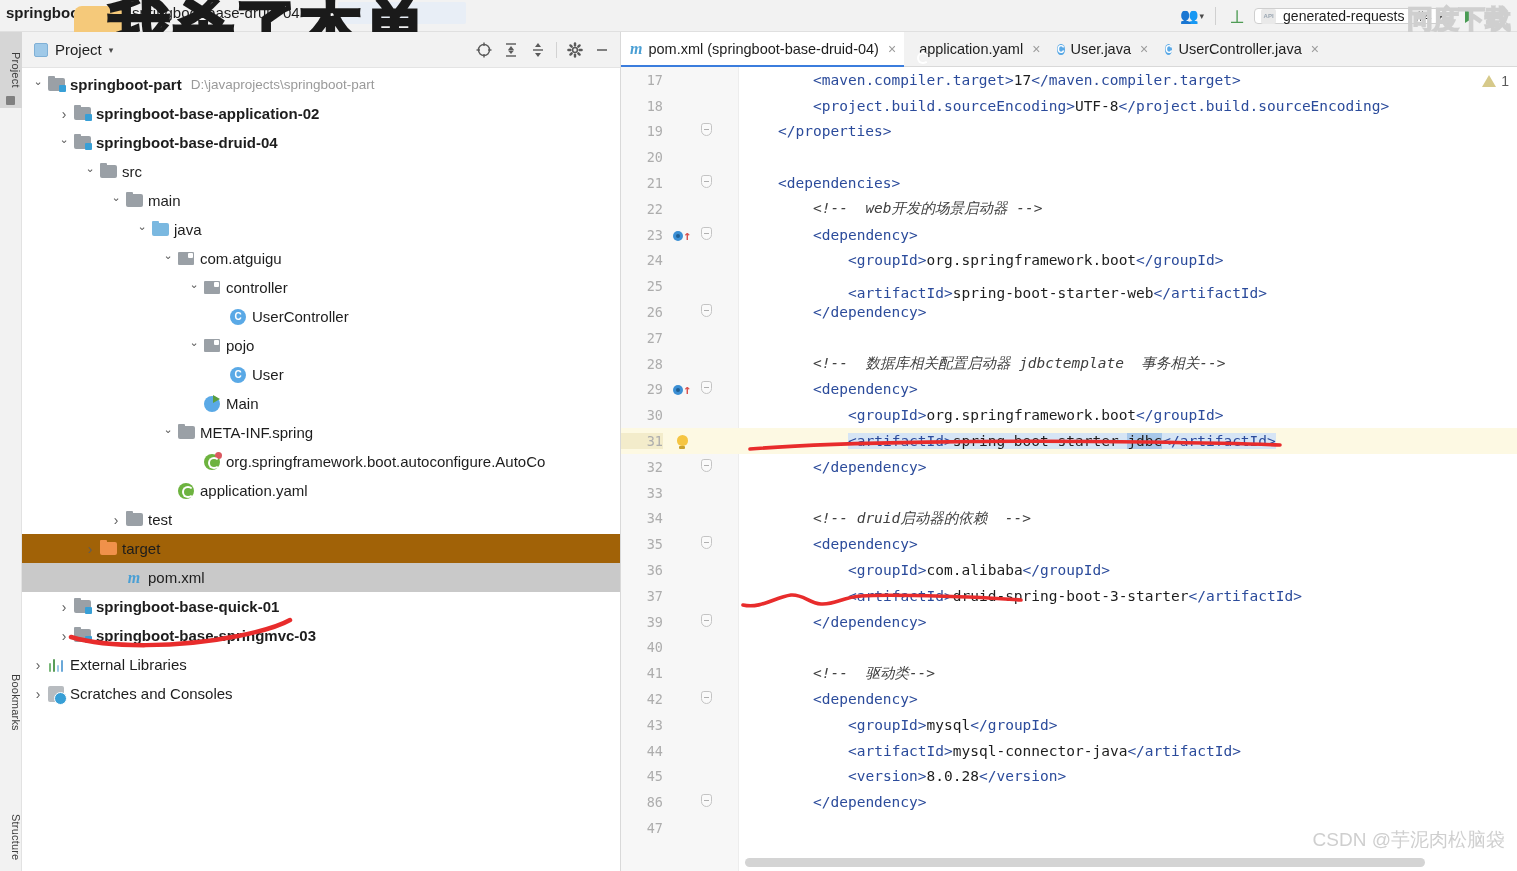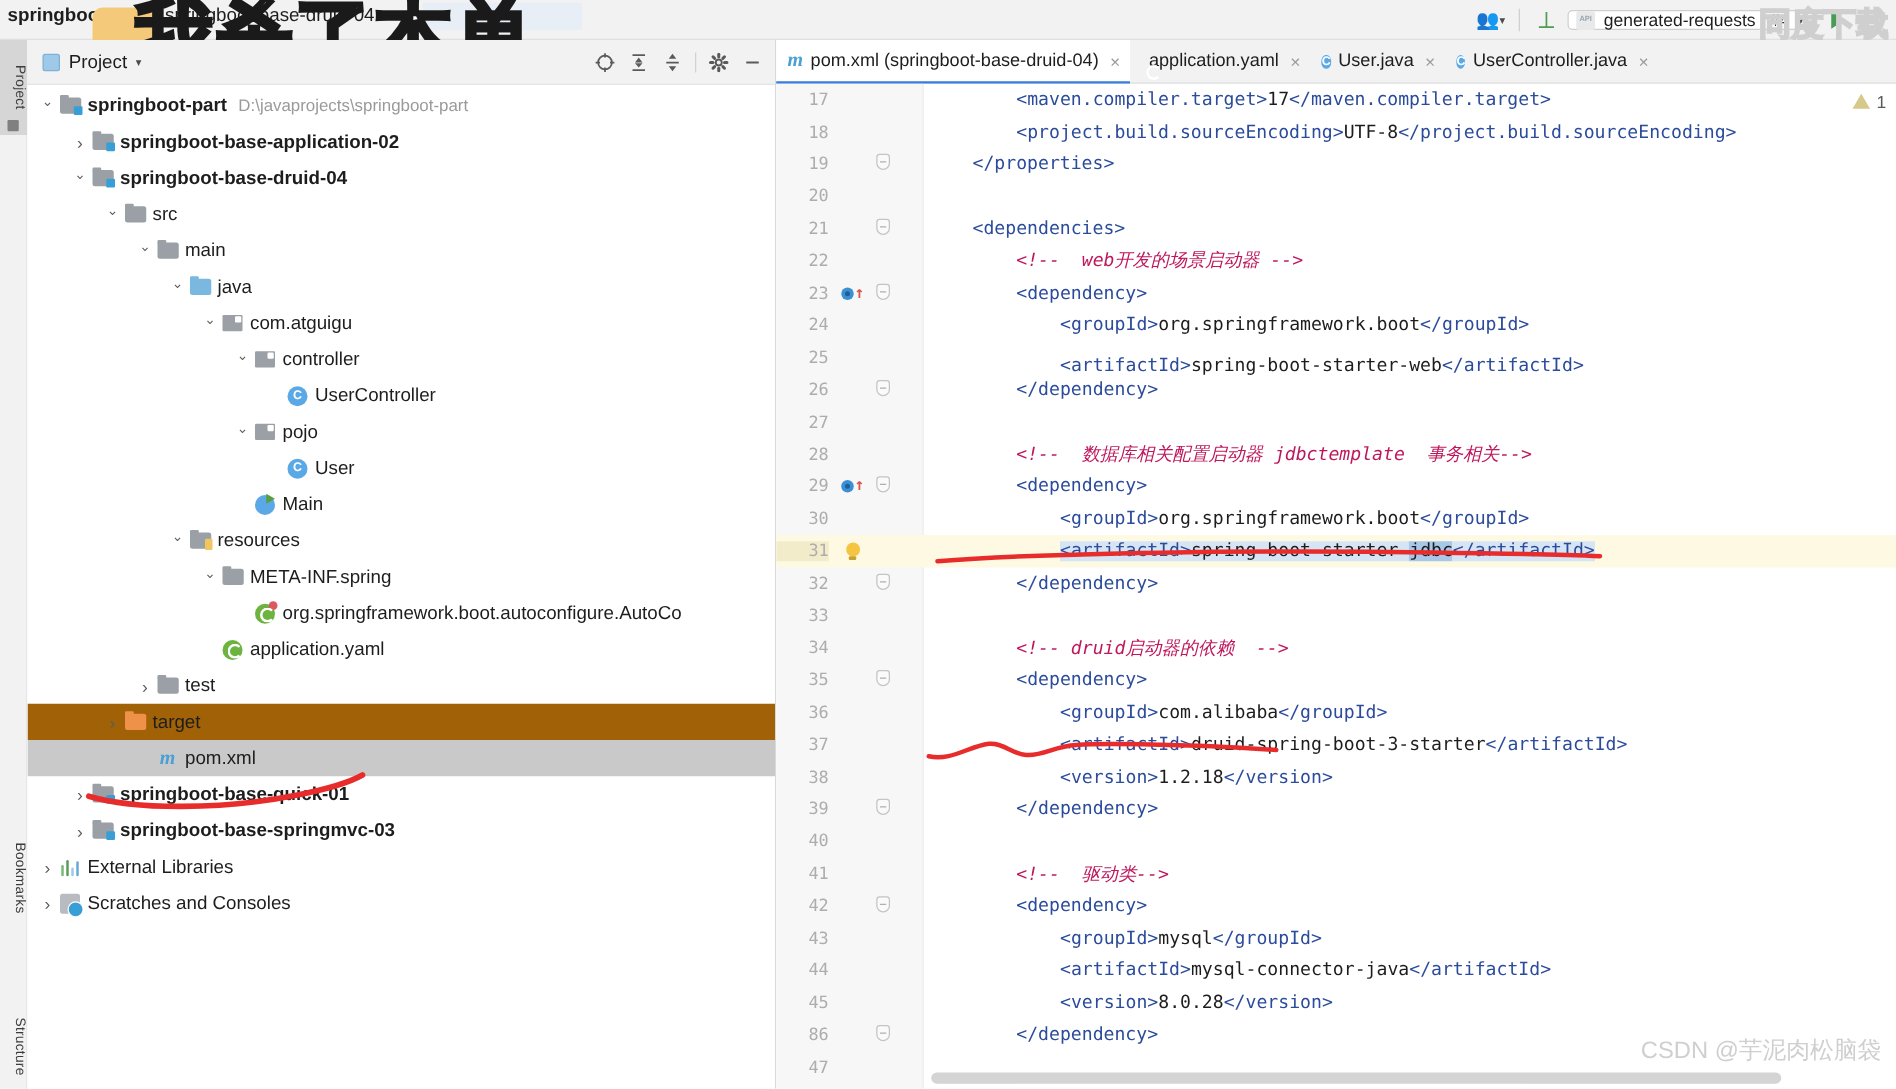--- a/index.html
+++ b/index.html
@@ -285,21 +285,21 @@
     position: relative; background: #fafafa;
   }
   .foldmark::after {
     content: ""; position: absolute; left: 2px; top: 5px;
     width: 5px; height: 1px; background: #b0b0b0;
   }
 
   
   .tag   { color: #2b4b9b; }
   .txt   { color: #1d1d1d; }
-  .cmt   { color: #be185d; font-style: italic; }
+  .cmt   { color: #404040; font-style: italic; }
   .sel-tag { background: #d6e5f5; }
   .sel-word { background: #a8c8ea; }
 
   
   .insp {
     position: absolute; right: 8px; top: 6px;
     display: flex; align-items: center; gap: 5px;
     font-size: 14px; color: #5a5a5a;
   }
   .warn-tri {
@@ -564,31 +564,20 @@
           </span>
           <span class="tlabel">User</span>
         </div>
         <div class="trow" style="padding-left: 164px;">
           <span class="tarrow"></span>
           <span class="tico">
             <span class="main-ic"></span>
           </span>
           <span class="tlabel">Main</span>
         </div>
-        <div class="trow" style="padding-left: 112px;">
-          <span class="tarrow open"></span>
-          <span class="tico">
-            <span class="f-plain f-res">
-              <span class="tab"></span>
-              <span class="body"></span>
-              <span class="badge"></span>
-            </span>
-          </span>
-          <span class="tlabel">resources</span>
-        </div>
         <div class="trow" style="padding-left: 138px;">
           <span class="tarrow open"></span>
           <span class="tico">
             <span class="f-plain">
               <span class="tab"></span>
               <span class="body"></span>
             </span>
           </span>
           <span class="tlabel">META-INF.spring</span>
         </div>
@@ -796,24 +785,20 @@
           </div>
           <div class="cl">
             <span class="lno">36</span>
             <span class="ctext" style="left: 227px;"><span class="tag">&lt;groupId&gt;</span><span class="txt">com.alibaba</span><span class="tag">&lt;/groupId&gt;</span></span>
           </div>
           <div class="cl">
             <span class="lno">37</span>
             <span class="ctext" style="left: 227px;"><span class="tag">&lt;artifactId&gt;</span><span class="txt">druid-spring-boot-3-starter</span><span class="tag">&lt;/artifactId&gt;</span></span>
           </div>
           <div class="cl">
-            <span class="lno">38</span>
-            <span class="ctext" style="left: 227px;"><span class="tag">&lt;version&gt;</span><span class="txt">1.2.18</span><span class="tag">&lt;/version&gt;</span></span>
-          </div>
-          <div class="cl">
             <span class="lno">39</span>
             <span class="fold"><span class="foldmark"></span></span>
             <span class="ctext" style="left: 192px;"><span class="tag">&lt;/dependency&gt;</span></span>
           </div>
           <div class="cl">
             <span class="lno">40</span>
             <span class="ctext" style="left: 122px;"></span>
           </div>
           <div class="cl">
             <span class="lno">41</span>

